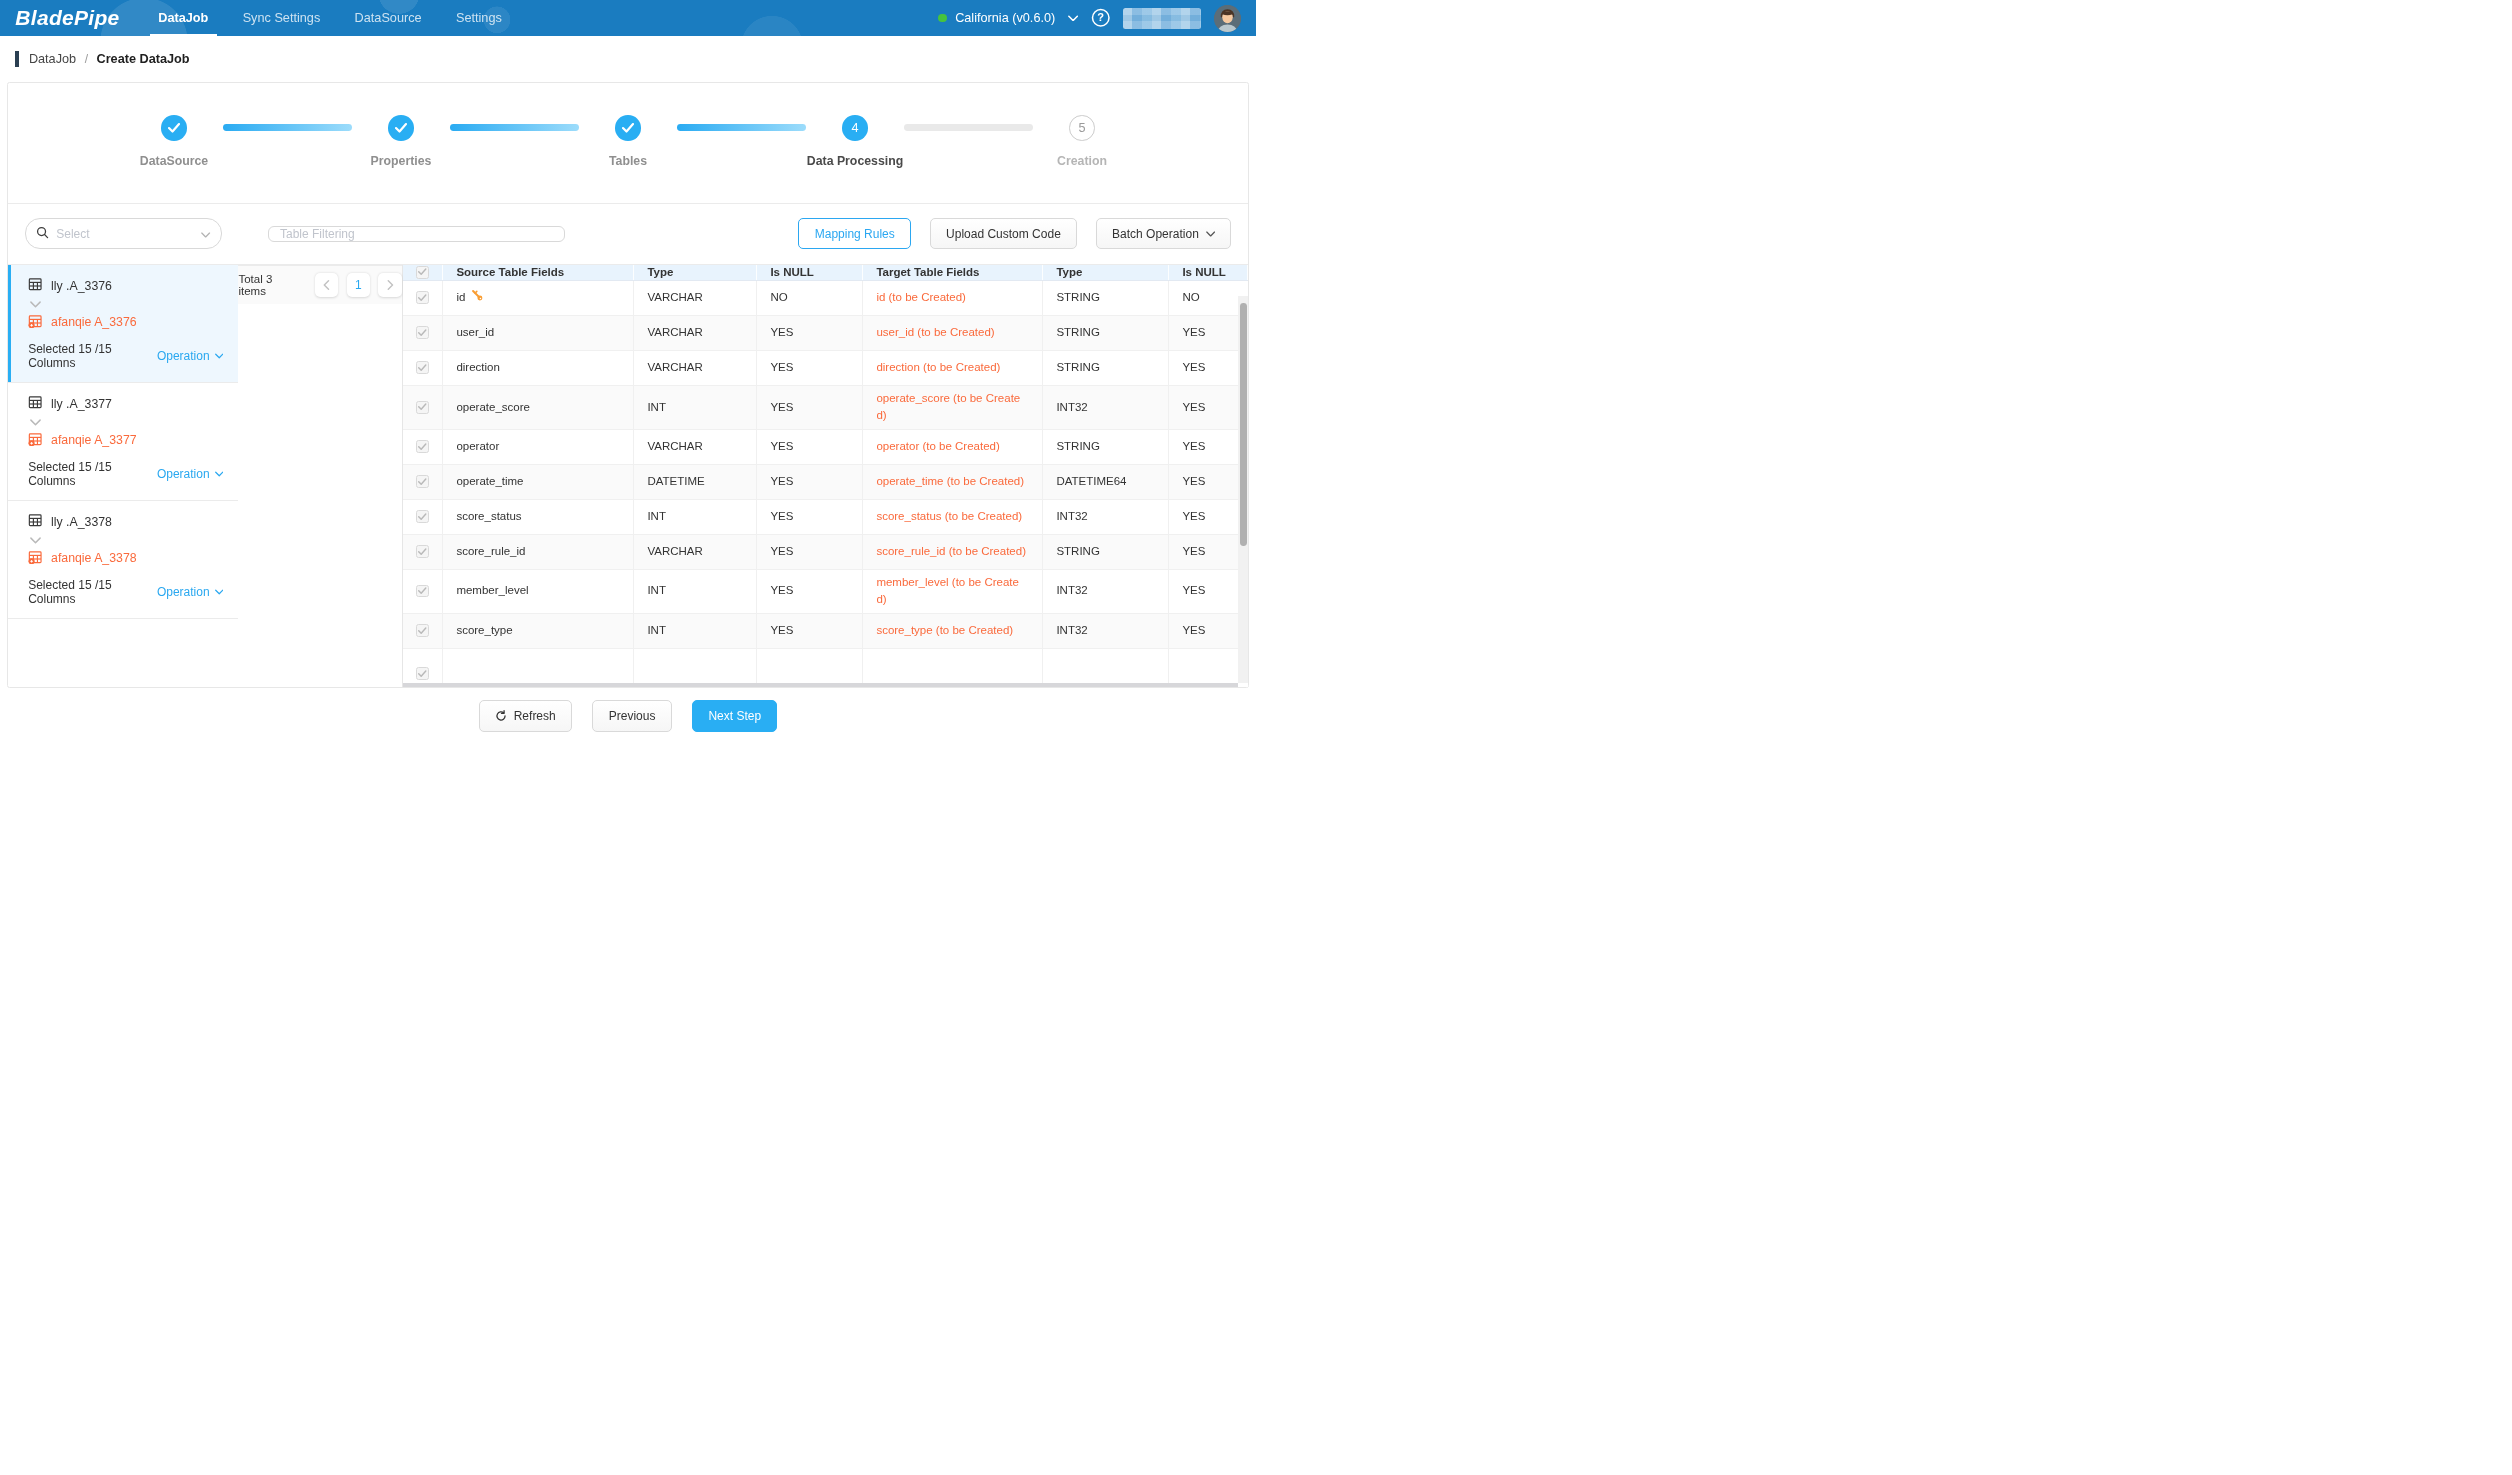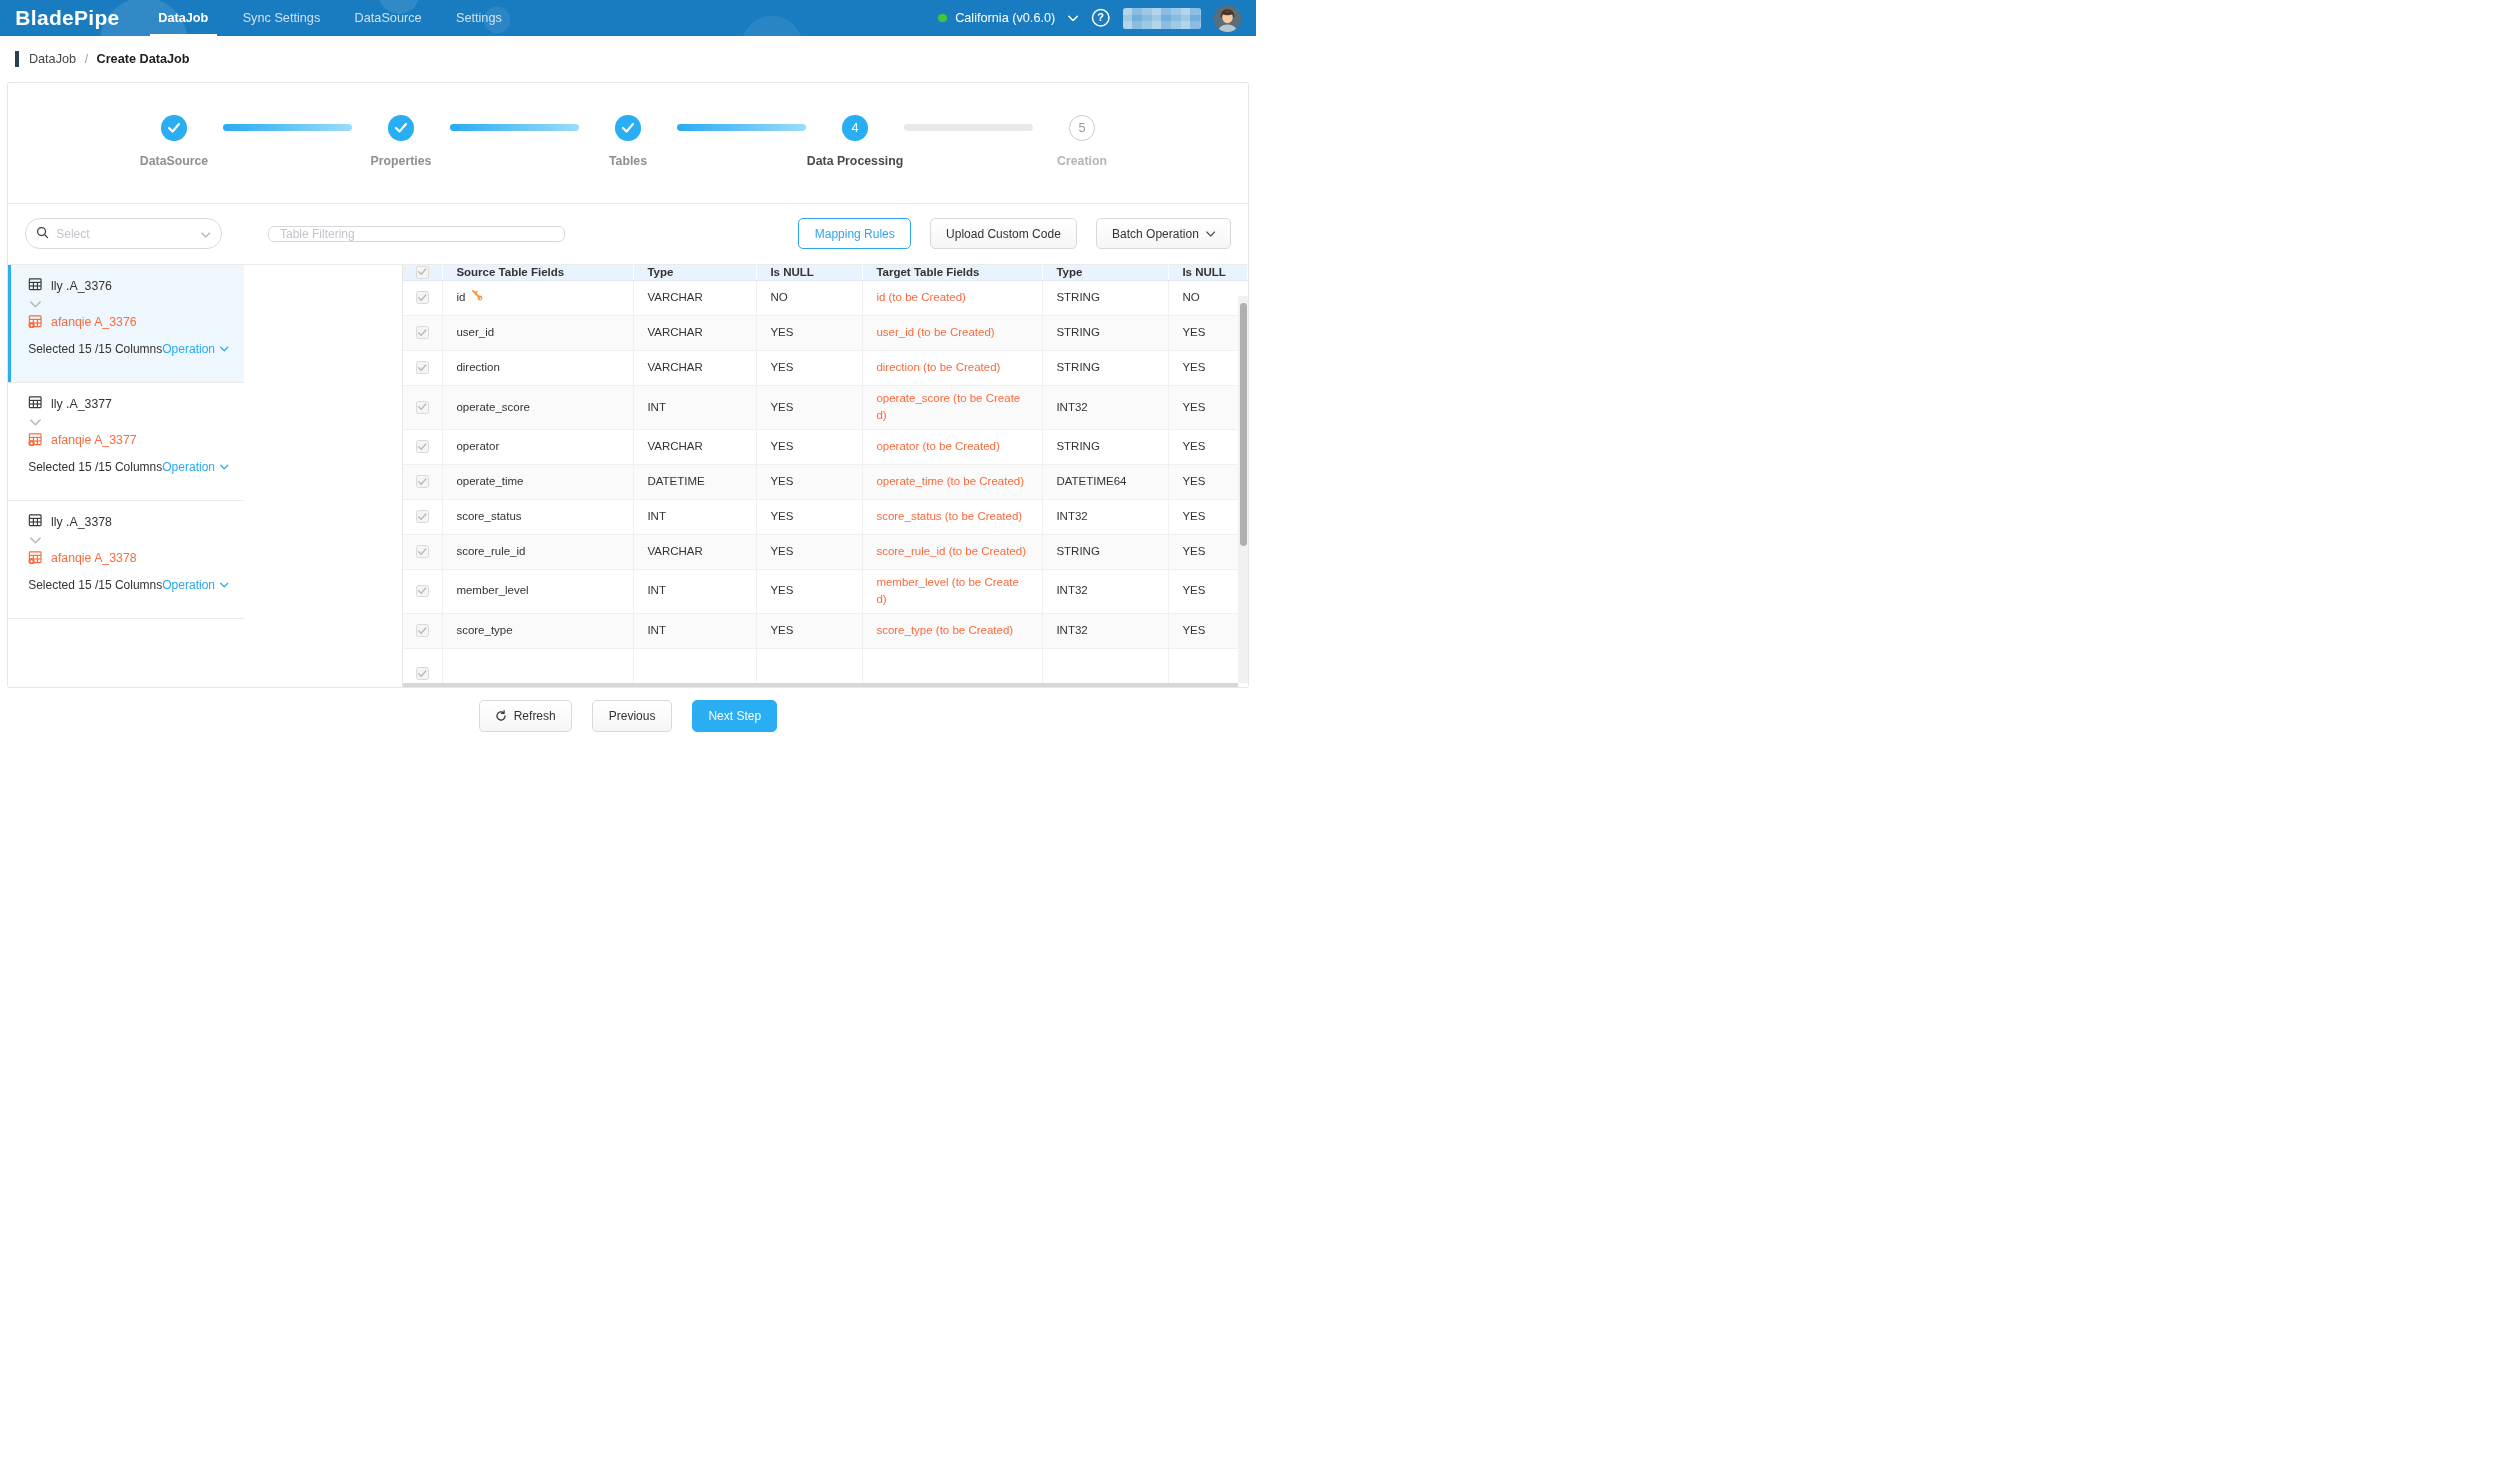--- a/index.html
+++ b/index.html
@@ -7,21 +7,21 @@
     font-family:"Liberation Sans","DejaVu Sans",sans-serif; color:#333; }
 
   
   .topbar { height:36px; background:#1a7cc0; display:flex; align-items:stretch; padding:0 15.3px;
     background-image:
       radial-gradient(circle 72px at 144px 115%, rgba(255,255,255,.10) 0 60%, transparent 61%),
       radial-gradient(circle 34px at 399px -6.8px, rgba(255,255,255,.10) 0 60%, transparent 61%),
       radial-gradient(circle 22px at 497px 55%, rgba(255,255,255,.08) 0 60%, transparent 61%),
       radial-gradient(circle 51px at 772px 130%, rgba(255,255,255,.07) 0 60%, transparent 61%);
   }
-  .brand { display:flex; align-items:center; font-size:21px; font-weight:700; color:#fff; letter-spacing:0.3px; margin-right:37px; }
+  .brand { display:flex; align-items:center; font-size:21px; font-weight:700; color:#fff; letter-spacing:0.3px; margin-right:37px;font-style:italic; }
   .nav-items { display:flex; align-items:stretch; gap:31px; }
   .nav-item { display:flex; align-items:center; color:rgba(255,255,255,.78); font-size:12.7px; cursor:pointer; position:relative; padding:0 1.7px; }
   .nav-item.active { color:#fff; font-weight:700; }
   .nav-item.active::after { content:""; position:absolute; left:-6.8px; right:-6.8px; bottom:0; height:2.5px; background:#fff; }
   .nav-right { margin-left:auto; display:flex; align-items:center; gap:12.7px; }
   .env-dot { width:8.5px; height:8.5px; border-radius:50%; background:#46c33e; }
   .env-label { color:#fff; font-size:12.7px; margin-left:-4.2px; }
   .env-chev { display:flex; }
   .help-icon { display:flex; cursor:pointer; }
   .user-blur { width:78px; height:21px; border-radius:2.5px; opacity:.9;
@@ -365,20 +365,34 @@
       <span class="lp-op">
         <span>Operation</span>
         <svg width="8.5" height="6" viewBox="0 0 12 7">
                   <polyline points="1,1 6,6 11,1" fill="none" stroke="#2aa8f0" stroke-width="1.7" stroke-linecap="round" stroke-linejoin="round"></polyline>
                 </svg>
       </span>
     </div>
   </div>
         </div>
       <div class="lp-spacer"></div>
+      <div class="lp-pagination">
+        <span class="pg-total">Total 3 items</span>
+        <span class="pg-btn">
+          <svg width="6.8" height="10.2" viewBox="0 0 8 12">
+              <polyline points="6.5,1 1.5,6 6.5,11" fill="none" stroke="#c2c2c2" stroke-width="1.7" stroke-linecap="round" stroke-linejoin="round"></polyline>
+            </svg>
+        </span>
+        <span class="pg-btn pg-page">1</span>
+        <span class="pg-btn">
+          <svg width="6.8" height="10.2" viewBox="0 0 8 12">
+              <polyline points="1.5,1 6.5,6 1.5,11" fill="none" stroke="#c2c2c2" stroke-width="1.7" stroke-linecap="round" stroke-linejoin="round"></polyline>
+            </svg>
+        </span>
+      </div>
     </div>
 
     <div class="ft">
       <div class="ft-grid ft-head">
         <div class="ft-check">
             <span class="cbx">
               <svg width="8.5" height="7.6" viewBox="0 0 12 10">
                 <polyline points="1,5 4.5,8.5 11,1" fill="none" stroke="#b9b9b9" stroke-width="2" stroke-linecap="round" stroke-linejoin="round"></polyline>
               </svg>
             </span>

